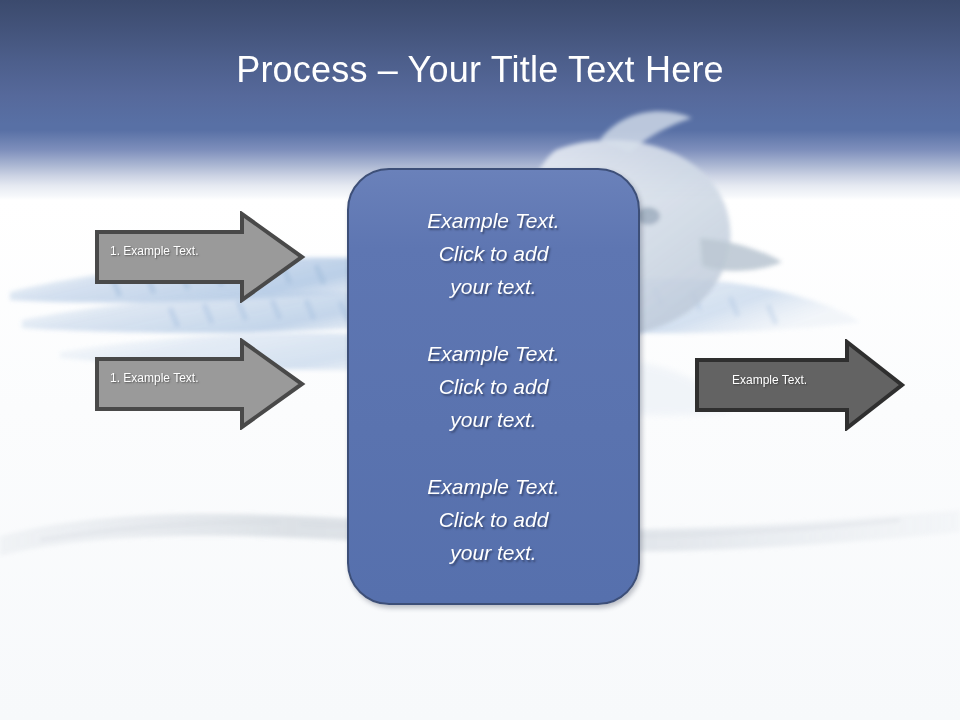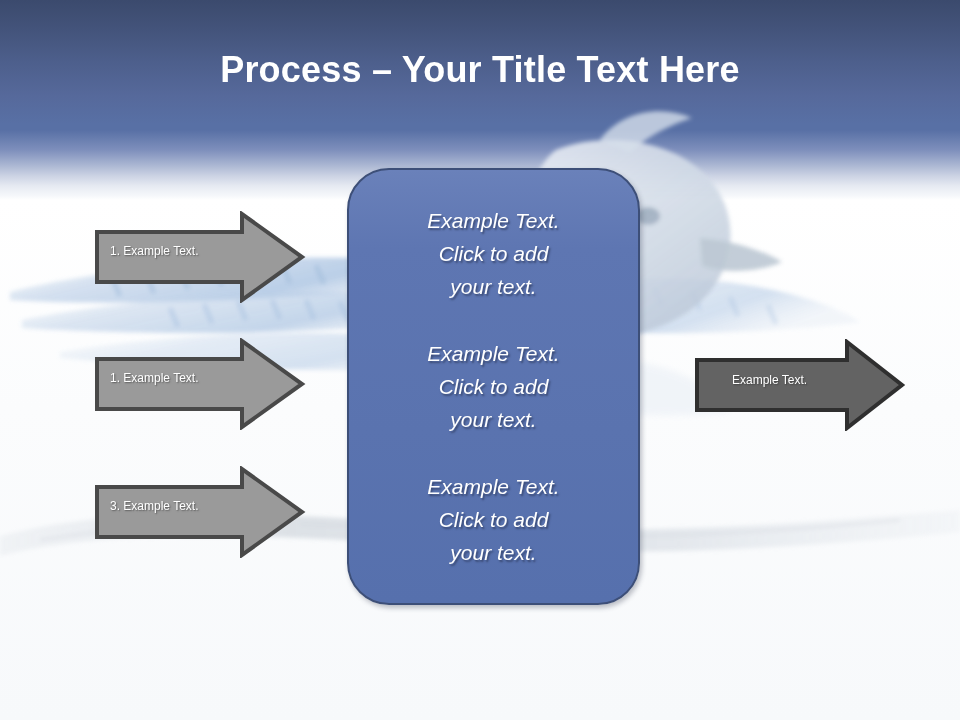--- a/index.html
+++ b/index.html
@@ -62,22 +62,22 @@
     left: 0;
     top: 48px;
     width: 960px;
     text-align: center;
     color: #ffffff;
     font-size: 36px;
     line-height: 44px;
     letter-spacing: 0.2px;
     white-space: nowrap;
   }
-  .title .t-strong { font-weight: bold; }
-  .title .t-rest   { font-weight: bold; }
+  .title .t-strong { font-weight: normal; }
+  .title .t-rest   { font-weight: normal; }
 
   
   .arrow {
     position: absolute;
   }
   .arrow svg { display: block; }
   .arrow-label {
     position: absolute;
     color: #ffffff;
     font-size: 12px;
@@ -251,26 +251,20 @@
     <span class="arrow-label">1. Example Text.</span>
   </div>
 
   <div class="arrow arrow-left" style="left:94px; top:338px;">
     <svg width="212" height="92" viewBox="0 0 212 92">
       <path d="M3,21 L148,21 L148,3 L208,46 L148,89 L148,71 L3,71 Z" fill="#9a9a9a" stroke="#494949" stroke-width="4" stroke-linejoin="miter"></path>
     </svg>
     <span class="arrow-label">1. Example Text.</span>
   </div>
 
-  <div class="arrow arrow-left" style="left:94px; top:466px;">
-    <svg width="212" height="92" viewBox="0 0 212 92">
-      <path d="M3,21 L148,21 L148,3 L208,46 L148,89 L148,71 L3,71 Z" fill="#9a9a9a" stroke="#494949" stroke-width="4" stroke-linejoin="miter"></path>
-    </svg>
-    <span class="arrow-label">3. Example Text.</span>
-  </div>
 
   <div class="center-box">
     <div class="cb-block">
       <div>Example Text.</div>
       <div>Click  to add</div>
       <div>your text.</div>
     </div>
     <div class="cb-gap"></div>
     <div class="cb-block">
       <div>Example Text.</div>

